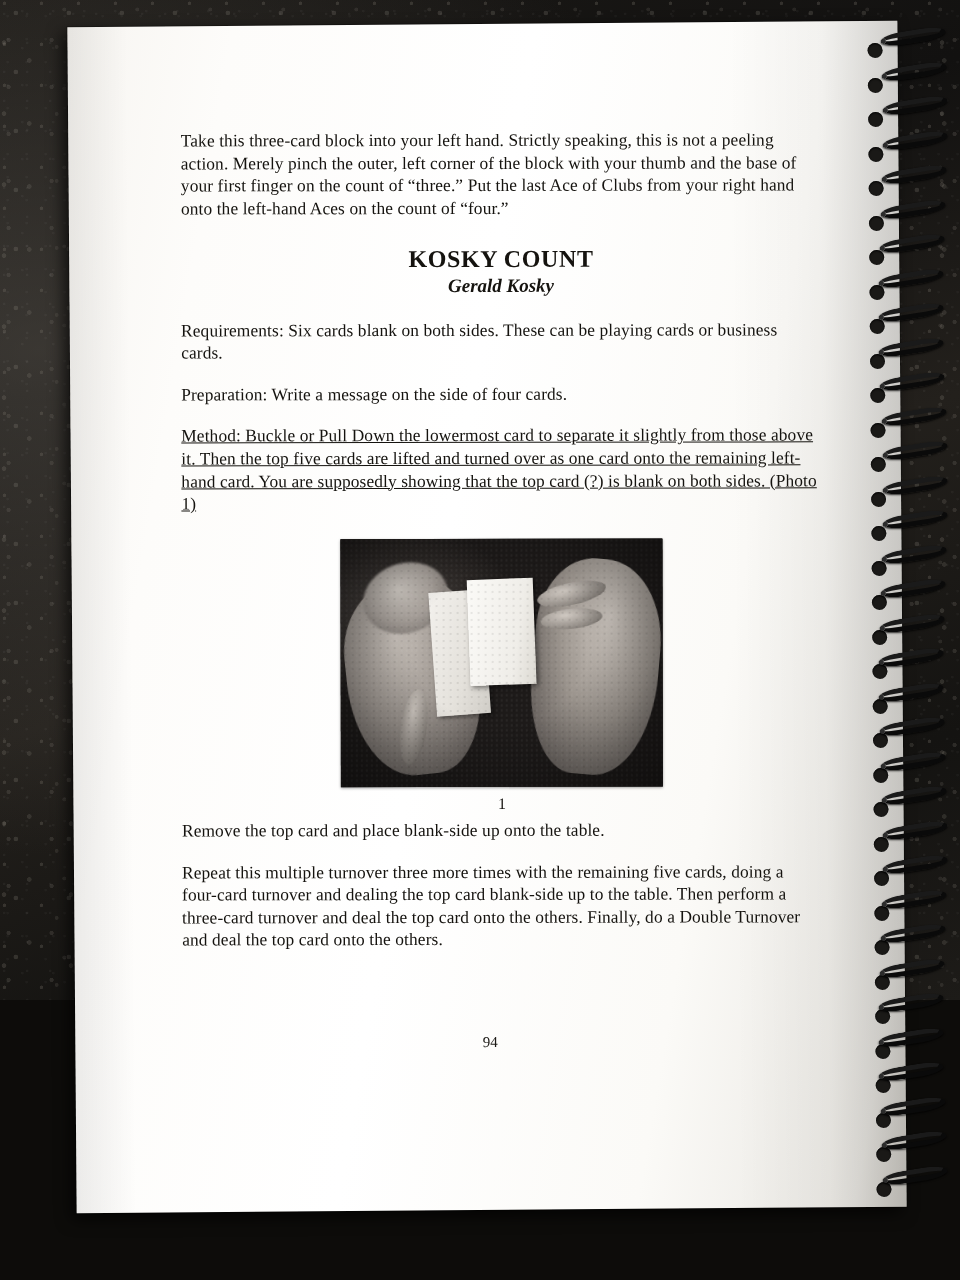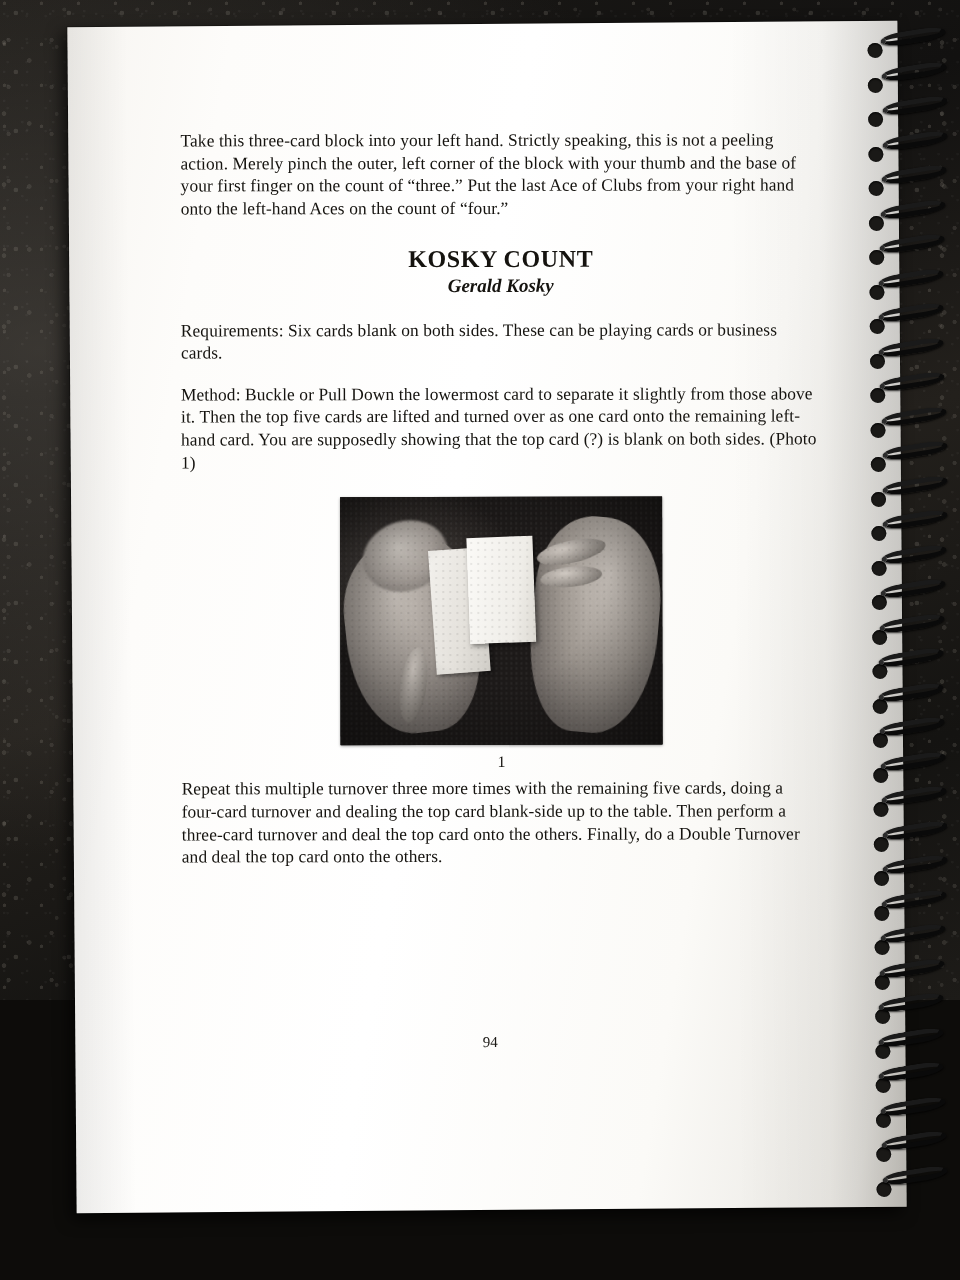--- a/index.html
+++ b/index.html
@@ -105,21 +105,21 @@
     transform: rotate(0.35deg);
     color: #15130f;
   }
   p {
     margin: 0 0 19px 0;
     font-size: 17.4px;
     line-height: 1.30;
     text-align: left;
     letter-spacing: 0.1px;
   }
-  .tight { margin-bottom: 16px; }
+  .tight { margin-bottom: 16px; text-decoration: underline; }
   h1.head {
     font-size: 24px;
     font-weight: 700;
     text-align: center;
     letter-spacing: 0.6px;
     margin: 26px 0 2px 0;
   }
   h2.byline {
     font-size: 19px;
     font-style: italic;
@@ -233,39 +233,41 @@
   <div id="page">
 
     <div id="content">
 
       <p>Take this three-card block into your left hand.  Strictly speaking, this is not a peeling action. Merely pinch the outer, left corner of the block with your thumb and the base of your first finger on the count of “three.”  Put the last Ace of Clubs from your right hand onto the left-hand Aces on the count of “four.”</p>
 
       <h1 class="head">KOSKY COUNT</h1>
       <h2 class="byline">Gerald Kosky</h2>
 
       <p>Requirements: Six cards blank on both sides. These can be playing cards or business cards.</p>
+      <p>Preparation: Write a message on the side of four cards.</p>
       <p class="tight">Method:  Buckle or Pull Down the lowermost card to separate it slightly from those above it. Then the top five cards are lifted and turned over as one card onto the remaining left-hand card. You are supposedly showing that the top card (?) is blank on both sides.  (Photo 1)</p>
 
       <div id="photo-wrap">
         <div id="photo">
           <div class="bg"></div>
           <div class="hand-l"></div>
           <div class="hand-l2"></div>
           <div class="hand-r"></div>
           <div class="finger" style="left:196px;top:44px;width:70px;height:22px;transform:rotate(-12deg);"></div>
           <div class="finger" style="left:200px;top:70px;width:62px;height:20px;transform:rotate(-6deg);"></div>
           <div class="finger" style="left:60px;top:150px;width:26px;height:76px;transform:rotate(8deg);"></div>
           <div class="card-a"></div>
           <div class="card-b"></div>
           <div class="grain"></div>
           <div class="vign"></div>
         </div>
         <div id="photo-caption">1</div>
       </div>
 
+      <p>Remove the top card and place blank-side up onto the table.</p>
       <p>Repeat this multiple turnover three more times with the remaining five cards, doing a four-card turnover and dealing the top card blank-side up to the table. Then perform a three-card turnover and deal the top card onto the others. Finally, do a Double Turnover and deal the top card onto the others.</p>
 
     </div>
 
     <div id="folio">94</div>
   <div class="hole" style="top: 22px;"></div>
       <div class="hole" style="top: 56.5px;"></div>
       <div class="hole" style="top: 91px;"></div>
       <div class="hole" style="top: 125.5px;"></div>
       <div class="hole" style="top: 160px;"></div>

